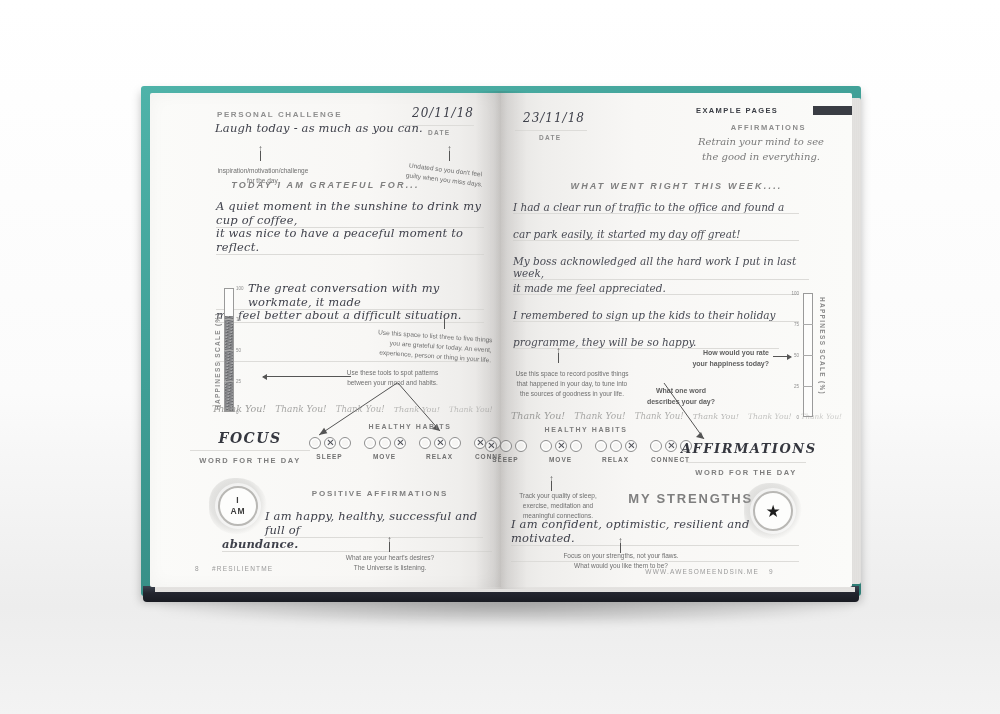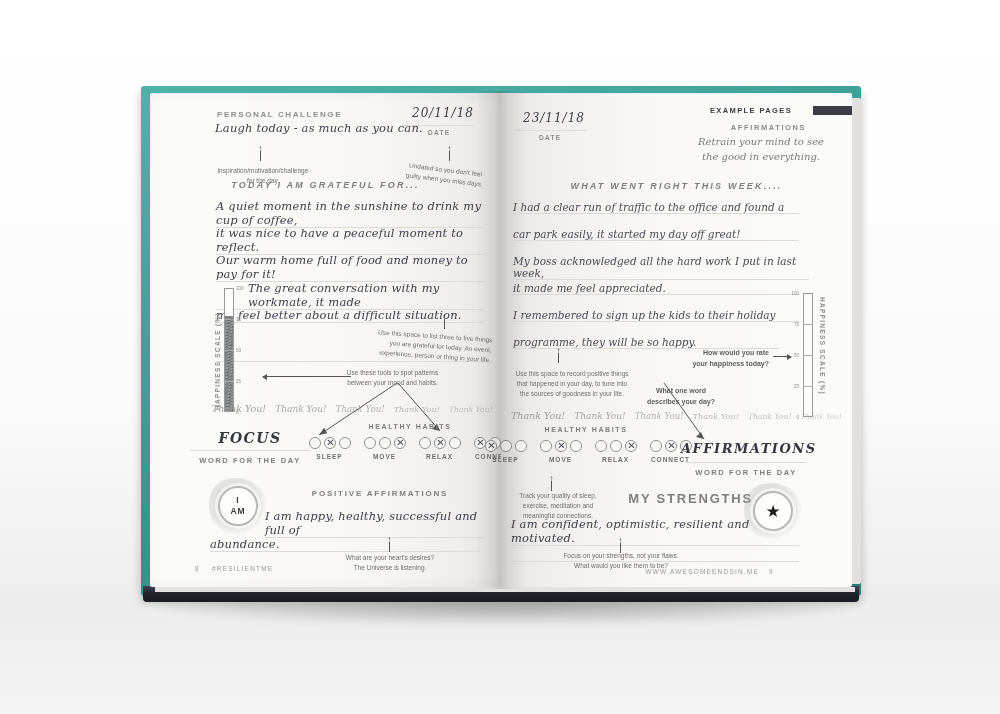--- a/index.html
+++ b/index.html
@@ -131,21 +131,20 @@
     <div class="hand-line" style="left:252px;top:32px;width:72px;"></div>
     <div style="position:absolute;left:278px;top:36px;font-size:6.5px;letter-spacing:1.3px;color:#8c8c8c;font-weight:bold;">DATE</div>
     <div class="up-arrow" style="left:297px;top:50px;">↑</div>
     <div style="position:absolute;left:245px;top:72px;width:100px;text-align:center;transform:rotate(7deg);" class="tiny-note">Undated so you don't feel
 guilty when you miss days.</div>
 
     <div style="position:absolute;left:0;top:87px;width:100%;" class="heading-caps">TODAY I AM GRATEFUL FOR...</div>
 
     <div style="position:absolute;left:66px;top:106px;width:268px;" class="hw baseline">A quiet moment in the sunshine to drink my cup of coffee,</div>
     <div style="position:absolute;left:66px;top:133px;width:268px;" class="hw baseline">it was nice to have a peaceful moment to reflect.</div>
-    <div style="position:absolute;left:66px;top:160px;width:268px;" class="hw baseline">Our warm home full of food and money to pay for it!</div>
     <div style="position:absolute;left:66px;top:188px;width:268px;padding-left:32px;" class="hw baseline">The great conversation with my workmate, it made</div>
     <div style="position:absolute;left:66px;top:215px;width:268px;" class="hw baseline">me feel better about a difficult situation.</div>
     <div class="hand-line" style="left:66px;top:268px;width:268px;"></div>
 
     <div class="scale-wrap" style="left:56px;top:195px;width:40px;height:125px;">
       <div class="scale-label" style="left:8px;top:122px;transform:rotate(-90deg);">HAPPINESS SCALE (%)</div>
       <div class="scale-bar" style="left:18px;top:0;height:124px;">
         <div class="scale-fill" style="height:78%;"></div>
       </div>
       <div></div>
@@ -231,37 +230,37 @@
       <div class="splotch"></div>
       <div class="badge-circle">
         <div class="badge-iam-text">I
 AM</div>
       </div>
     </div>
 
     <div style="position:absolute;left:130px;top:396px;width:200px;text-align:center;font-size:8px;letter-spacing:1.8px;color:#7f7f7f;font-weight:bold;">POSITIVE AFFIRMATIONS</div>
 
     <div style="position:absolute;left:115px;top:416px;width:218px;" class="hw baseline">I am happy, healthy, successful and full of</div>
-    <div style="position:absolute;left:60px;top:444px;width:270px;" class="hw baseline">abundance.</div>
+    <div style="position:absolute;left:72px;top:444px;width:270px;font-weight:bold;" class="hw baseline">abundance.</div>
 
     <div class="up-arrow" style="left:237px;top:441px;">↑</div>
     <div style="position:absolute;left:160px;top:460px;width:160px;text-align:center;" class="tiny-note">What are your heart's desires?
 The Universe is listening.</div>
 
     <div class="footer-text" style="left:45px;top:472px;">8</div>
     <div class="footer-text" style="left:62px;top:472px;">#RESILIENTME</div>
   </div>
 
   <div class="page page-right">
 
     <div style="position:absolute;left:22px;top:18px;" class="date-hw">23/11/18</div>
     <div class="hand-line" style="left:14px;top:37px;width:72px;"></div>
     <div style="position:absolute;left:38px;top:41px;font-size:6.5px;letter-spacing:1.3px;color:#8c8c8c;font-weight:bold;">DATE</div>
 
-    <div style="position:absolute;left:195px;top:13px;width:110px;text-align:center;font-size:7.5px;letter-spacing:1.4px;color:#3a3d44;font-weight:bold;">EXAMPLE PAGES</div>
+    <div style="position:absolute;left:195px;top:13px;width:110px;text-align:left;font-size:7.5px;letter-spacing:1.4px;color:#3a3d44;font-weight:bold;">EXAMPLE PAGES</div>
     <div class="example-tab" style="left:312px;top:13px;width:39px;height:9px;"></div>
 
     <div style="position:absolute;left:200px;top:30px;width:135px;text-align:center;font-size:7.5px;letter-spacing:1.6px;color:#8c8c8c;font-weight:bold;">AFFIRMATIONS</div>
     <div style="position:absolute;left:185px;top:41px;width:150px;text-align:center;white-space:pre-line;line-height:1.5;" class="script-note">Retrain your mind to see
 the good in everything.</div>
 
     <div style="position:absolute;left:0;top:88px;width:100%;" class="heading-caps">WHAT WENT RIGHT THIS WEEK....</div>
 
     <div style="position:absolute;left:12px;top:108px;width:286px;" class="hw-sm baseline">I had a clear run of traffic to the office and found a</div>
     <div style="position:absolute;left:12px;top:135px;width:286px;" class="hw-sm baseline">car park easily, it started my day off great!</div>

